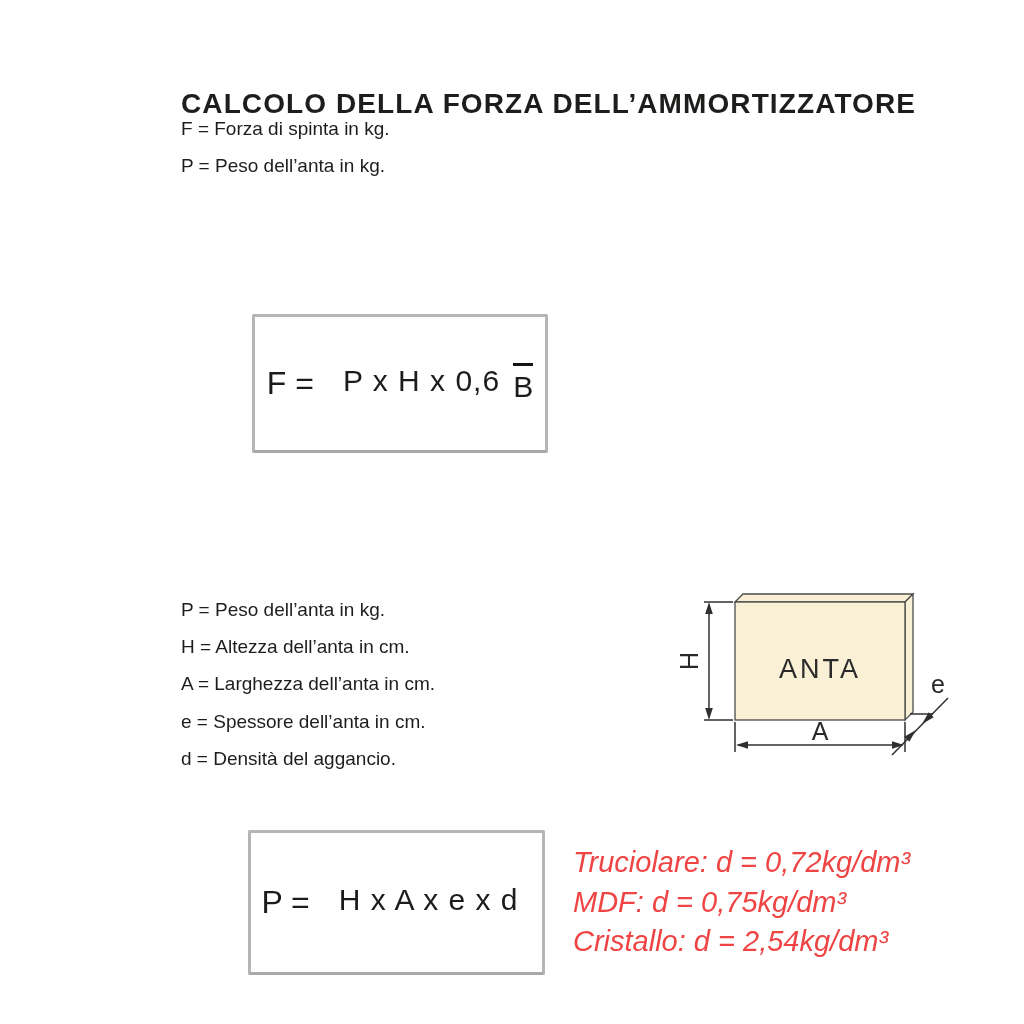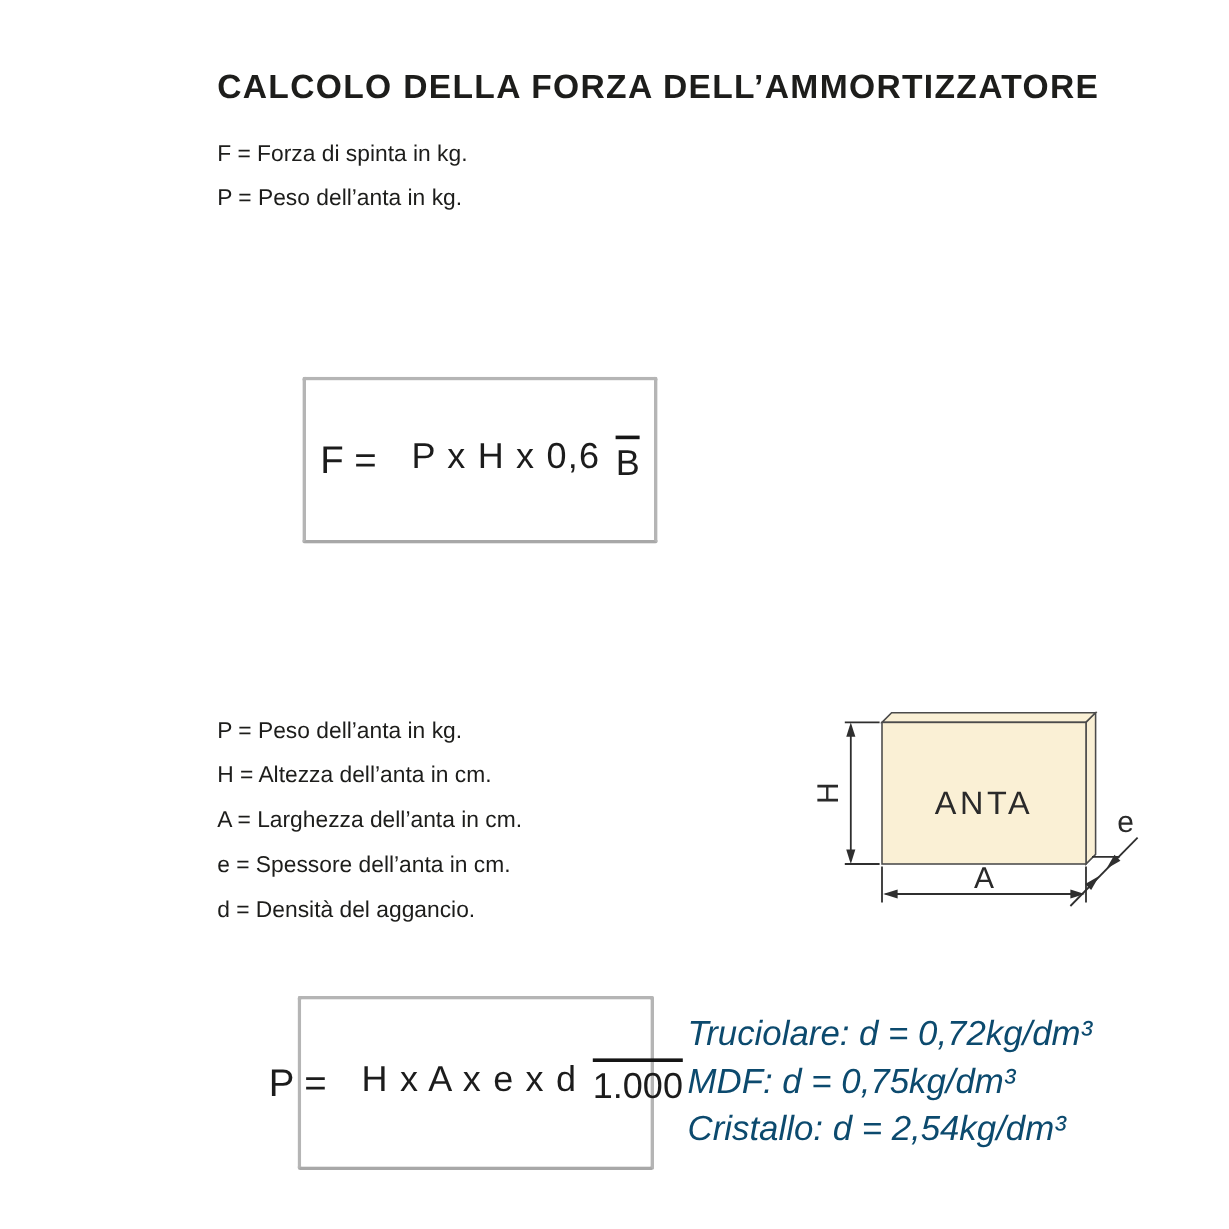--- a/index.html
+++ b/index.html
@@ -13,20 +13,21 @@
     overflow: hidden;
   }
   .abs { position: absolute; }
 
   .section-title {
     font-size: 28px;
     font-weight: 700;
     letter-spacing: 1.1px;
     color: #1d1d1b;
     white-space: nowrap;
+    margin-top: 31px;
   }
   .legend { font-size: 19px; line-height: 37.2px; color: #1d1d1b; }
   .legend .legend-line { white-space: nowrap; }
 
   .formula-box {
     box-sizing: border-box;
     background: #ffffff;
     border: 3px solid #b5b5b5;
     border-bottom-color: #a8a8a8;
     border-radius: 2px;
@@ -50,21 +51,21 @@
     text-align: center;
     font-size: 30px;
     padding-top: 4px;
     color: #1c1c1c;
   }
 
   .densities {
     font-size: 29px;
     line-height: 39.5px;
     font-style: italic;
-    color: #0c4a6e;
+    color: #ef4444;
     white-space: nowrap;
   }
 
   .diagram-svg text {
     font-family: "Liberation Sans", sans-serif;
     fill: #2a2a2a;
   }
 </style>
 </head>
 <body>
@@ -126,21 +127,20 @@
     </g>
     <polygon points="252,152 263.7,145.3 258.7,140.3" fill="#2f2f2f"></polygon>
     <polygon points="246,158 239.3,169.7 234.3,164.7" fill="#2f2f2f"></polygon>
     <text x="268" y="121" text-anchor="middle" font-size="25">e</text>
   </svg>
 
   <div class="abs formula-box" style="left:248px; top:830px; width:297px; height:145px;">
     <span class="formula-lhs">P =</span>
     <span class="frac">
       <span class="num">H x A x e x d</span>
-      <span class="den">1.000</span>
     </span>
   </div>
 
   <div class="abs densities" style="left:573px; top:843px;">
     <div>Truciolare: d = 0,72kg/dm³</div>
     <div>MDF: d = 0,75kg/dm³</div>
     <div>Cristallo: d = 2,54kg/dm³</div>
   </div>
 
 </div>

